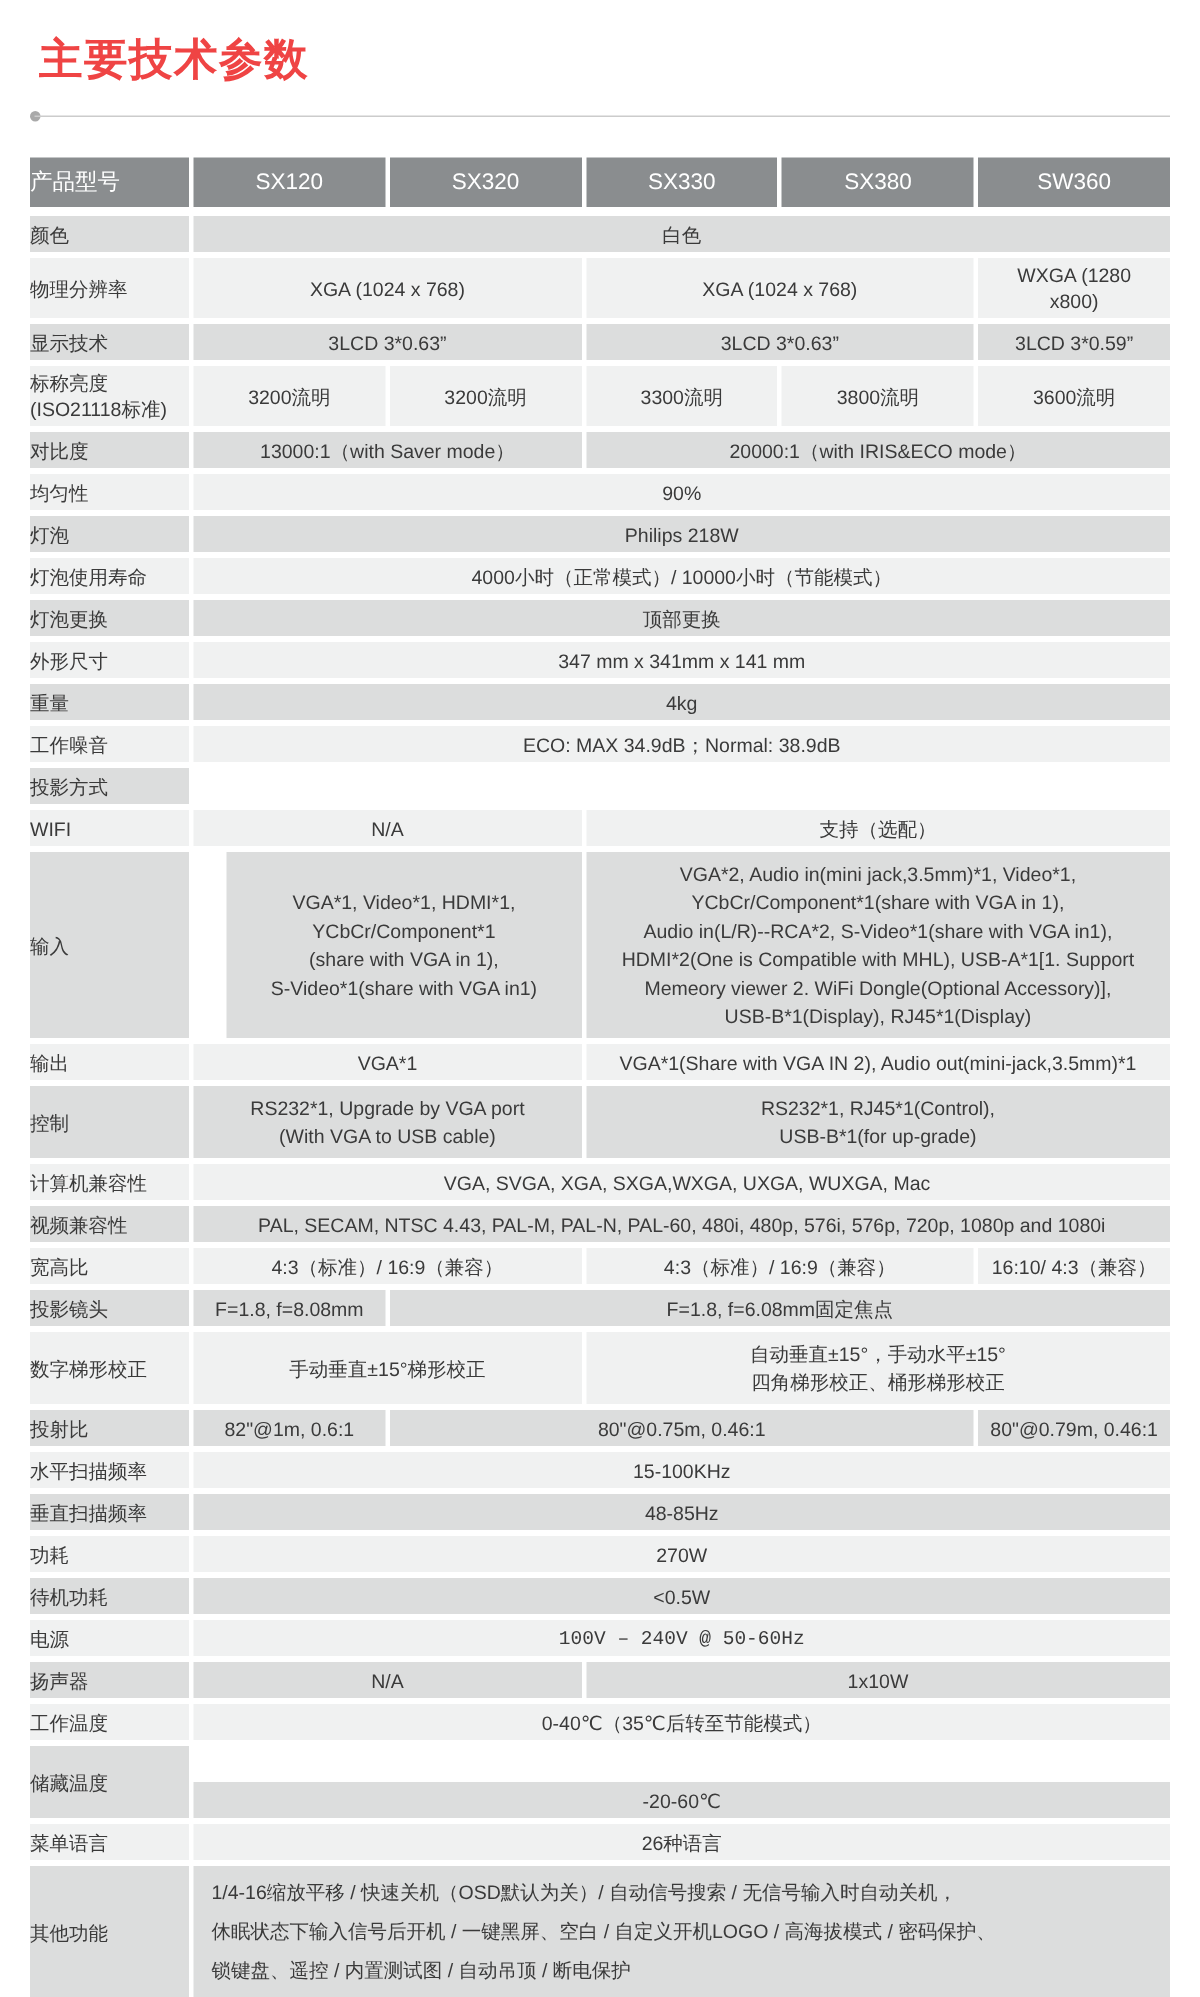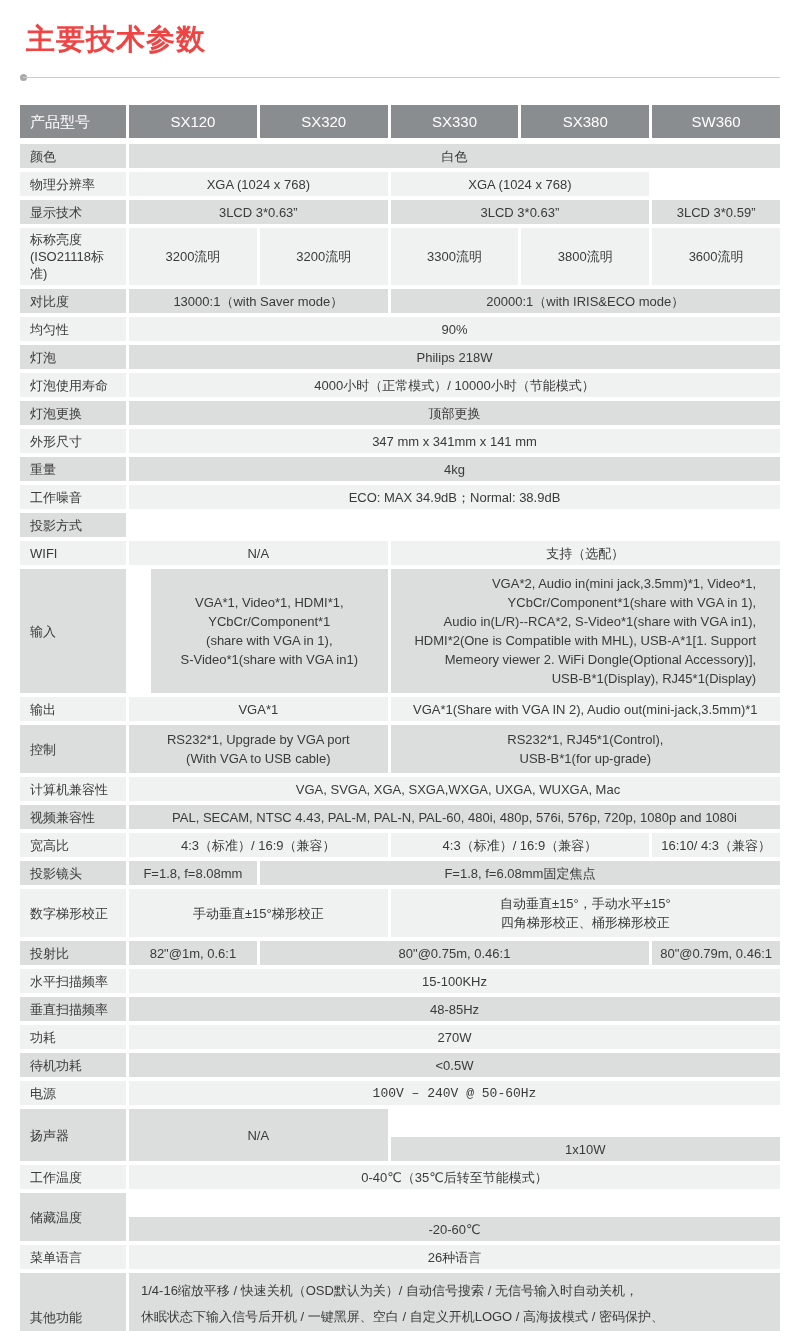--- a/index.html
+++ b/index.html
@@ -52,21 +52,21 @@
   .t-cell.head {
     background: #8a8d8f;
     color: #ffffff;
     font-size: 15px;
     min-height: 33px;
     line-height: 18px;
   }
   .t-cell.label {
     justify-content: flex-start;
     text-align: left;
-    padding-left: 10px;
+    padding-left: 0;
   }
   .t-row.dark .t-cell:not(.head) { background: #dcdddd; }
   .t-row.light .t-cell:not(.head) { background: #f0f1f1; }
   .t-cell.left {
     justify-content: flex-start;
     text-align: left;
     padding-left: 12px;
   }
   .t-cell.multi { line-height: 19px; padding-top: 5px; padding-bottom: 5px; }
   .t-cell.left.multi { line-height: 26px; }
@@ -91,20 +91,21 @@
       <div class="t-cell head">SW360</div>
     </div>
     <div class="t-row dark">
       <div class="t-cell label">颜色</div>
       <div class="t-cell " style="grid-column: span 5;">白色</div>
     </div>
     <div class="t-row light">
       <div class="t-cell label">物理分辨率</div>
       <div class="t-cell " style="grid-column: span 2;">XGA (1024 x 768)</div>
       <div class="t-cell " style="grid-column: span 2;">XGA (1024 x 768)</div>
+      <div class="t-cell " style="grid-column: span 1;">WXGA (1280 x800)</div>
     </div>
     <div class="t-row dark">
       <div class="t-cell label">显示技术</div>
       <div class="t-cell " style="grid-column: span 2;">3LCD 3*0.63”</div>
       <div class="t-cell " style="grid-column: span 2;">3LCD 3*0.63”</div>
       <div class="t-cell " style="grid-column: span 1;">3LCD 3*0.59”</div>
     </div>
     <div class="t-row light">
       <div class="t-cell label">标称亮度
 (ISO21118标准)</div>
@@ -154,21 +155,21 @@
       <div class="t-cell label">WIFI</div>
       <div class="t-cell " style="grid-column: span 2;">N/A</div>
       <div class="t-cell " style="grid-column: span 3;">支持（选配）</div>
     </div>
     <div class="t-row dark">
       <div class="t-cell label">输入</div>
       <div class="t-cell  multi" style="grid-column: span 2; margin-left: 22px;">VGA*1, Video*1, HDMI*1,
 YCbCr/Component*1
 (share with VGA in 1),
 S-Video*1(share with VGA in1)</div>
-      <div class="t-cell  multi" style="grid-column: span 3; text-align: right;">VGA*2, Audio in(mini jack,3.5mm)*1, Video*1,
+      <div class="t-cell  multi" style="grid-column: span 3;">VGA*2, Audio in(mini jack,3.5mm)*1, Video*1,
 YCbCr/Component*1(share with VGA in 1),
 Audio in(L/R)--RCA*2, S-Video*1(share with VGA in1),
 HDMI*2(One is Compatible with MHL), USB-A*1[1. Support
 Memeory viewer 2. WiFi Dongle(Optional Accessory)],
 USB-B*1(Display), RJ45*1(Display)</div>
     </div>
     <div class="t-row light">
       <div class="t-cell label">输出</div>
       <div class="t-cell " style="grid-column: span 2;">VGA*1</div>
       <div class="t-cell " style="grid-column: span 3;">VGA*1(Share with VGA IN 2), Audio out(mini-jack,3.5mm)*1</div>
@@ -227,21 +228,21 @@
       <div class="t-cell label">待机功耗</div>
       <div class="t-cell " style="grid-column: span 5;">&lt;0.5W</div>
     </div>
     <div class="t-row light">
       <div class="t-cell label">电源</div>
       <div class="t-cell " style="grid-column: span 5; font-family: Liberation Mono, monospace;">100V – 240V @ 50-60Hz</div>
     </div>
     <div class="t-row dark">
       <div class="t-cell label">扬声器</div>
       <div class="t-cell " style="grid-column: span 2;">N/A</div>
-      <div class="t-cell " style="grid-column: span 3; margin-top: 28px;">1x10W</div>
+      <div class="t-cell " style="grid-column: span 3;">1x10W</div>
     </div>
     <div class="t-row light">
       <div class="t-cell label">工作温度</div>
       <div class="t-cell " style="grid-column: span 5;">0-40℃（35℃后转至节能模式）</div>
     </div>
     <div class="t-row dark">
       <div class="t-cell label">储藏温度</div>
       <div class="t-cell " style="grid-column: span 5; margin-top: 24px;">-20-60℃</div>
     </div>
     <div class="t-row light">

